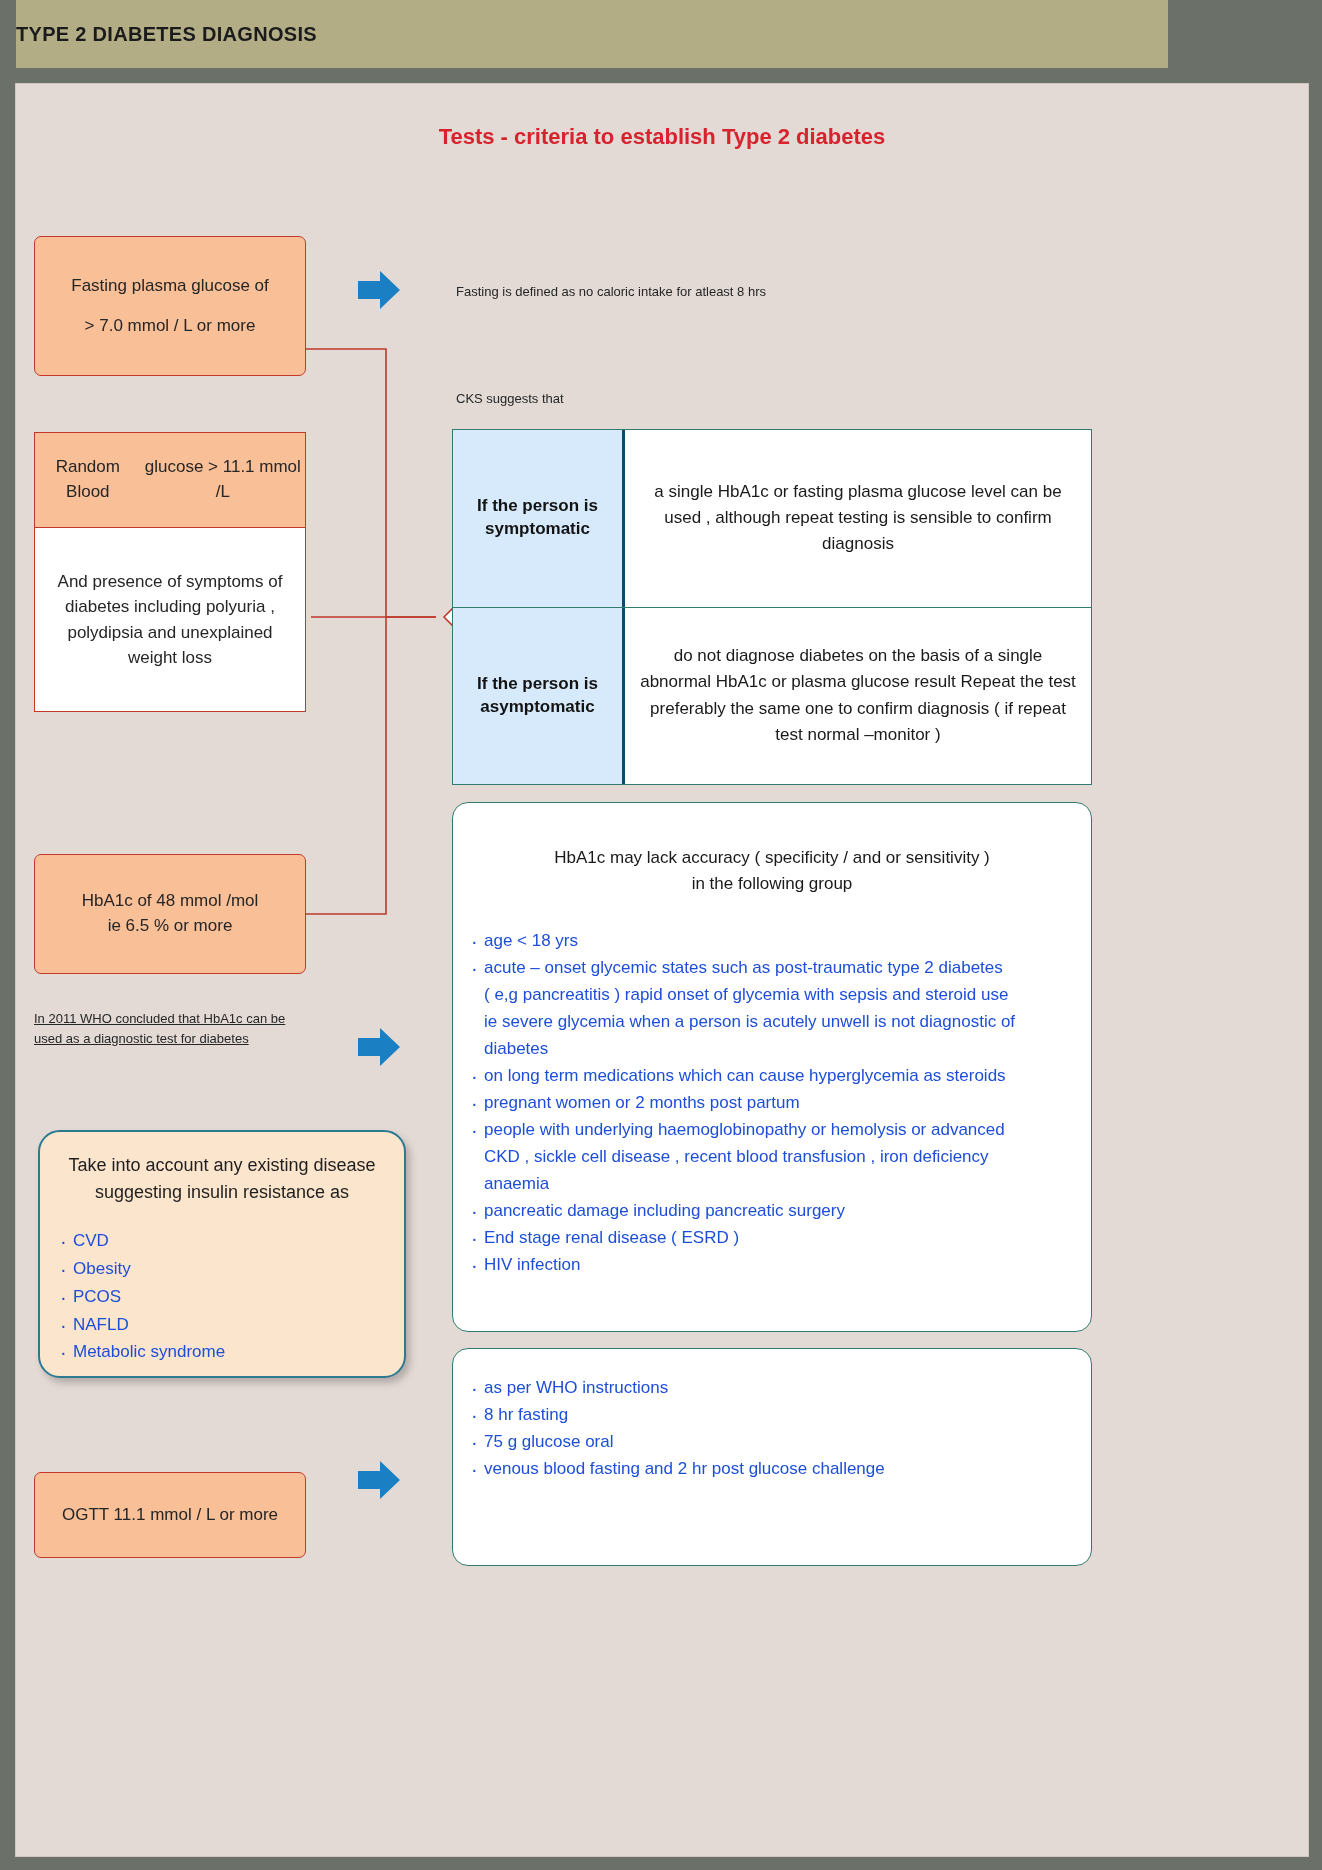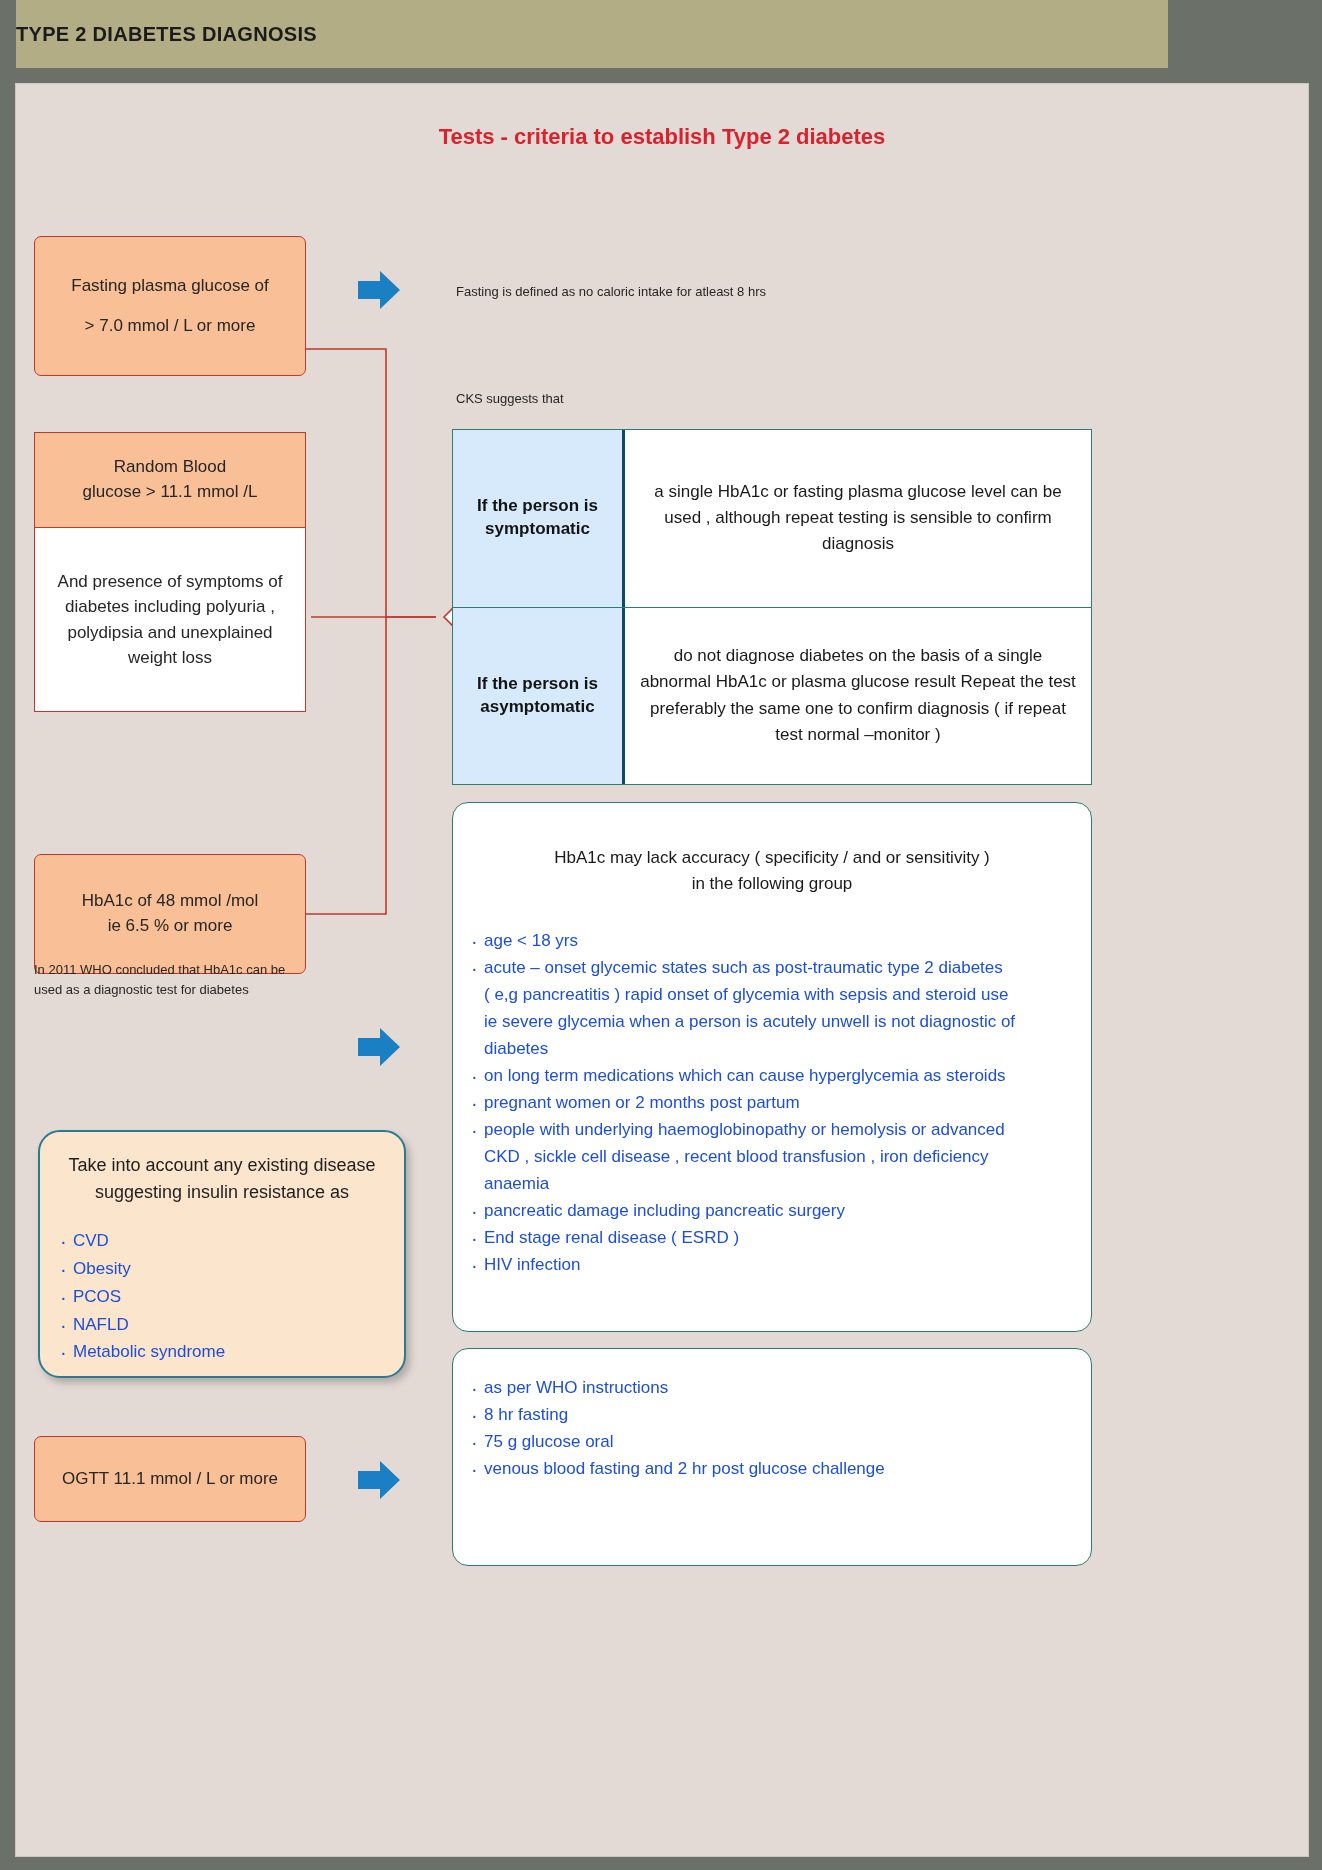--- a/index.html
+++ b/index.html
@@ -238,35 +238,35 @@
       <span>Fasting plasma glucose of</span>
       <span>&gt; 7.0 mmol / L or more</span>
     </div>
 
     <div class="arrow" style="left:340px; top:185px;">
       <svg width="46" height="42" viewBox="0 0 46 42">
         <path d="M2 12 L24 12 L24 2 L44 21 L24 40 L24 30 L2 30 Z" fill="#1b7fc4"></path>
       </svg>
     </div>
 
-    <div class="box orange" style="left:18px; top:348px; width:272px; height:96px; flex-direction:column;">
+    <div class="box orange" style="left:18px; top:348px; width:272px; height:96px; flex-direction:row;">
       <span>Random Blood</span>
       <span>glucose &gt; 11.1 mmol /L</span>
     </div>
 
     <div class="box white-box" style="left:18px; top:444px; width:272px; height:184px; padding:0 14px;">
       <span>And presence of symptoms of diabetes including polyuria , polydipsia and unexplained weight loss</span>
     </div>
 
     <div class="box orange round" style="left:18px; top:770px; width:272px; height:120px; flex-direction:column;">
       <span>HbA1c of 48 mmol /mol</span>
       <span>ie 6.5 % or more</span>
     </div>
 
-    <div class="plain-text" style="left:18px; top:876px; width:272px;">In 2011 WHO concluded that HbA1c can be used as a diagnostic test for diabetes</div>
+    <div class="plain-text" style="left:18px; top:925px; width:272px;text-decoration:underline;">In 2011 WHO concluded that HbA1c can be used as a diagnostic test for diabetes</div>
 
     <div class="arrow" style="left:340px; top:942px;">
       <svg width="46" height="42" viewBox="0 0 46 42">
         <path d="M2 12 L24 12 L24 2 L44 21 L24 40 L24 30 L2 30 Z" fill="#1b7fc4"></path>
       </svg>
     </div>
 
     <div class="ir-card" style="left:22px; top:1046px; width:368px; height:248px;">
       <div class="ir-head">
         <span>Take into account any existing disease</span><br>
@@ -274,21 +274,21 @@
       </div>
       <ul class="bullets">
         <li>CVD</li>
         <li>Obesity</li>
         <li>PCOS</li>
         <li>NAFLD</li>
         <li>Metabolic syndrome</li>
       </ul>
     </div>
 
-    <div class="box orange round" style="left:18px; top:1352px; width:272px; height:86px;">
+    <div class="box orange round" style="left:18px; top:1388px; width:272px; height:86px;">
       <span>OGTT 11.1 mmol / L or more</span>
     </div>
 
     <div class="arrow" style="left:340px; top:1375px;">
       <svg width="46" height="42" viewBox="0 0 46 42">
         <path d="M2 12 L24 12 L24 2 L44 21 L24 40 L24 30 L2 30 Z" fill="#1b7fc4"></path>
       </svg>
     </div>
 
     <div class="plain-text" style="left:440px; top:198px; width:830px;">Fasting is defined as no caloric intake for atleast 8 hrs</div>

